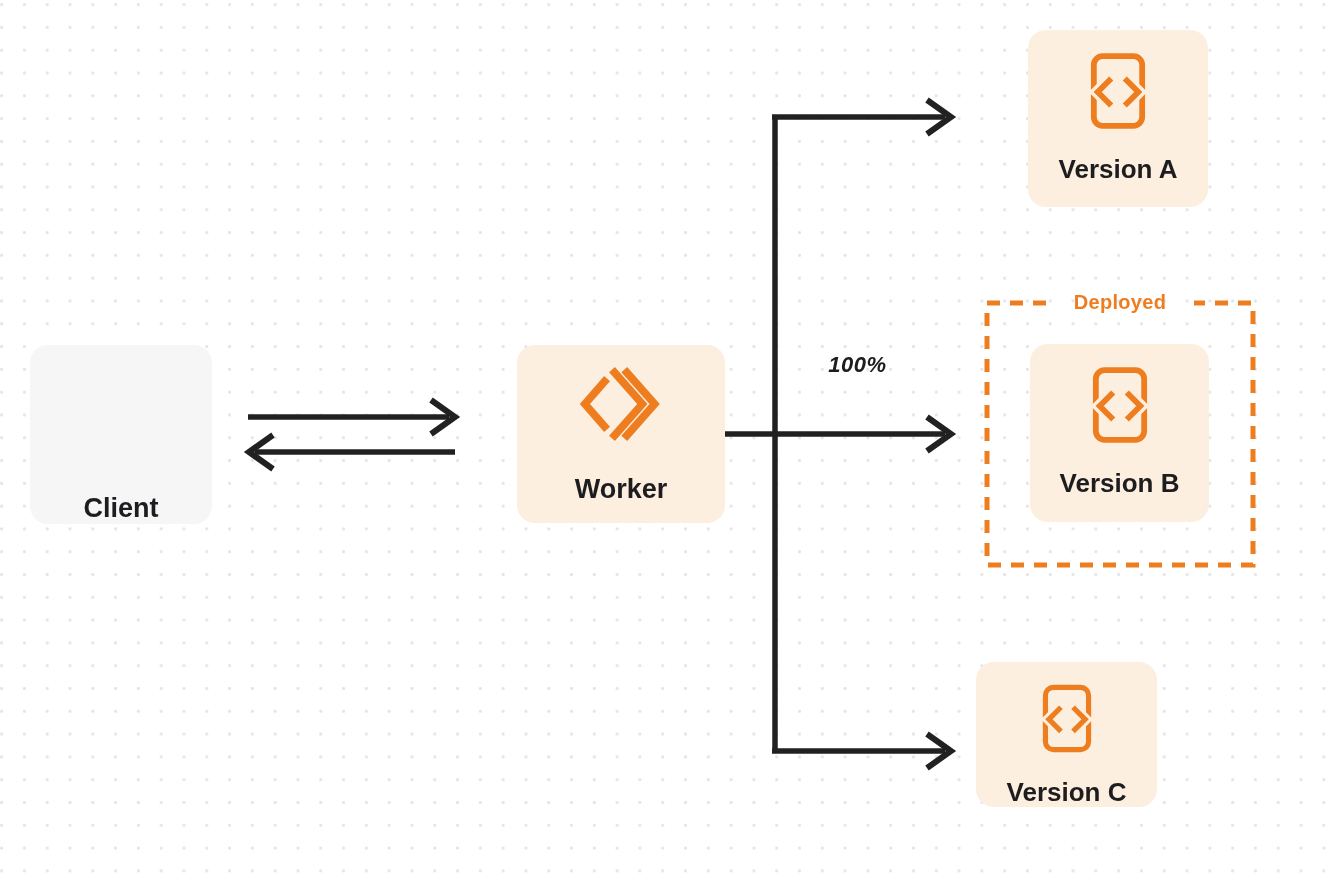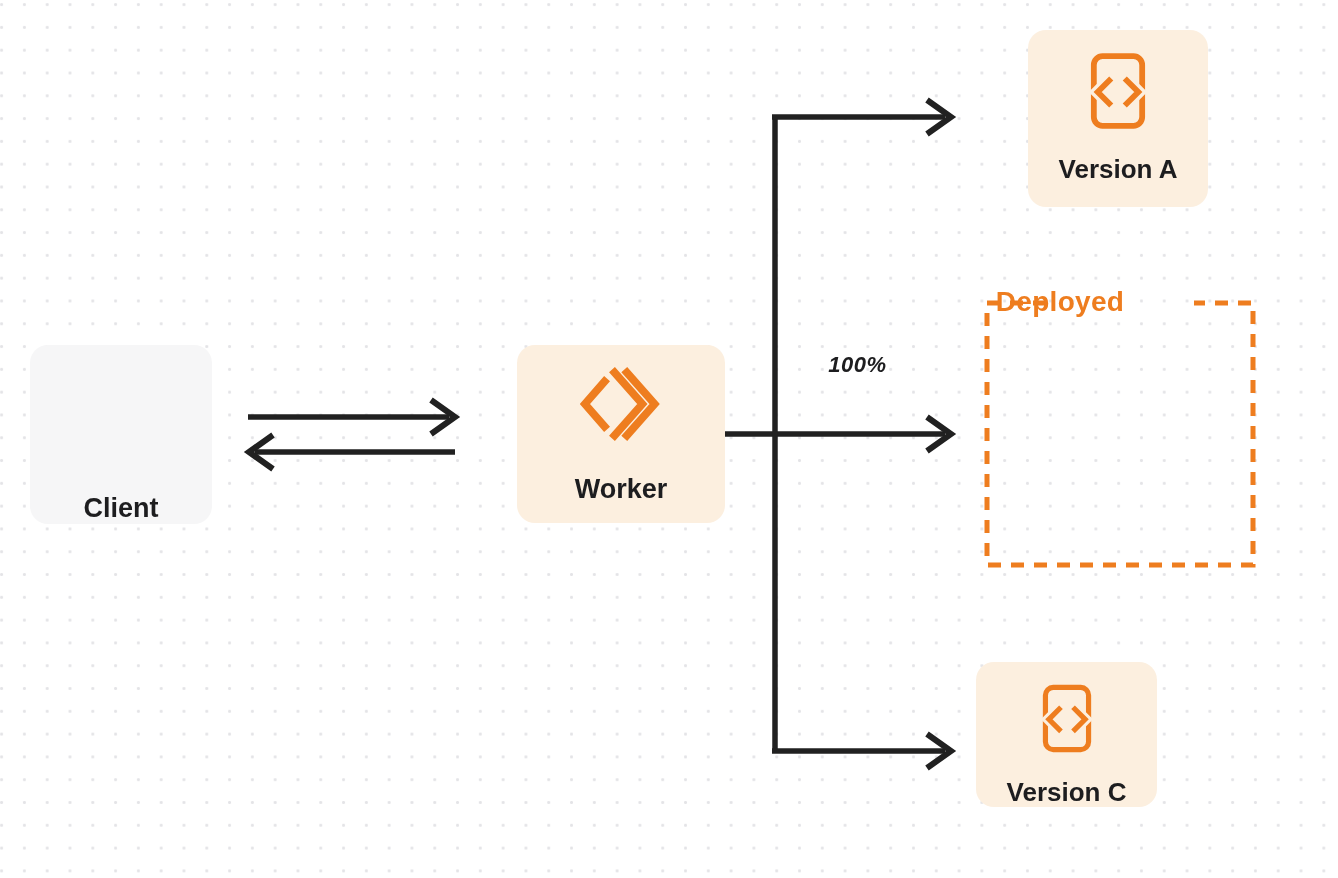--- a/index.html
+++ b/index.html
@@ -53,25 +53,25 @@
   .version-node { padding-top: 22px; }
   .version-node .vicon  { width: 58px; height: 78px; display: block; }
   .version-node .node-label { margin-top: 24px; font-size: 26px; line-height: 30px; }
 
   .worker-node { padding-top: 18px; }
   .worker-node .wicon { width: 82px; height: 82px; display: block; }
   .worker-node .node-label { margin-top: 28px; }
 
   .deployed-label {
     position: absolute;
-    left: 1060px;
+    left: 1120px;
     top: 302px;
     transform: translate(-50%, -50%);
     font-weight: 700;
-    font-size: 28px;
+    font-size: 20px;
     letter-spacing: 0.3px;
     color: var(--accent);
     white-space: nowrap;
     text-align: center;
   }
 
   .traffic-label {
     position: absolute;
     left: 780px;
     top: 348px;
@@ -138,20 +138,34 @@
       <g fill="none" stroke="var(--accent)" stroke-width="6" stroke-linejoin="miter">
         <polyline points="23,27 9,41 23,55"></polyline>
         <polyline points="37,27 51,41 37,55"></polyline>
       </g>
     </svg>
     <span class="node-label">Version A</span>
   </div>
 
   <div class="deployed-label">Deployed</div>
 
+  <div class="node cream version-node" style="left:1030px;top:344px;width:179px;height:178px">
+    <svg class="vicon" viewBox="0 0 60 80" aria-hidden="true">
+      <rect x="5" y="4" width="50" height="72" rx="9" fill="none" stroke="var(--accent)" stroke-width="6"></rect>
+      <g fill="none" stroke="var(--cream)" stroke-width="13" stroke-linejoin="miter">
+        <polyline points="23,27 9,41 23,55"></polyline>
+        <polyline points="37,27 51,41 37,55"></polyline>
+      </g>
+      <g fill="none" stroke="var(--accent)" stroke-width="6" stroke-linejoin="miter">
+        <polyline points="23,27 9,41 23,55"></polyline>
+        <polyline points="37,27 51,41 37,55"></polyline>
+      </g>
+    </svg>
+    <span class="node-label">Version B</span>
+  </div>
 
   <div class="node cream version-node" style="left:976px;top:662px;width:181px;height:145px">
     <svg class="vicon" viewBox="0 0 60 80" aria-hidden="true">
       <rect x="5" y="4" width="50" height="72" rx="9" fill="none" stroke="var(--accent)" stroke-width="6"></rect>
       <g fill="none" stroke="var(--cream)" stroke-width="13" stroke-linejoin="miter">
         <polyline points="23,27 9,41 23,55"></polyline>
         <polyline points="37,27 51,41 37,55"></polyline>
       </g>
       <g fill="none" stroke="var(--accent)" stroke-width="6" stroke-linejoin="miter">
         <polyline points="23,27 9,41 23,55"></polyline>

